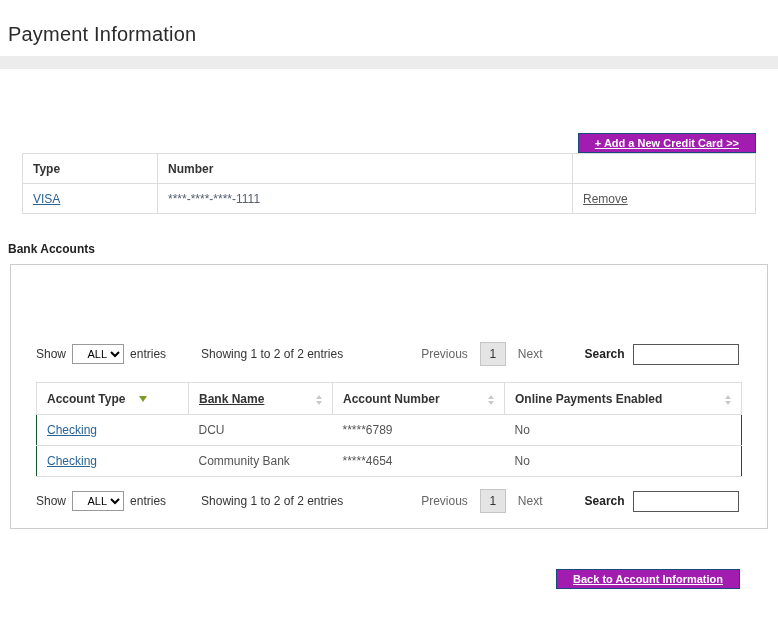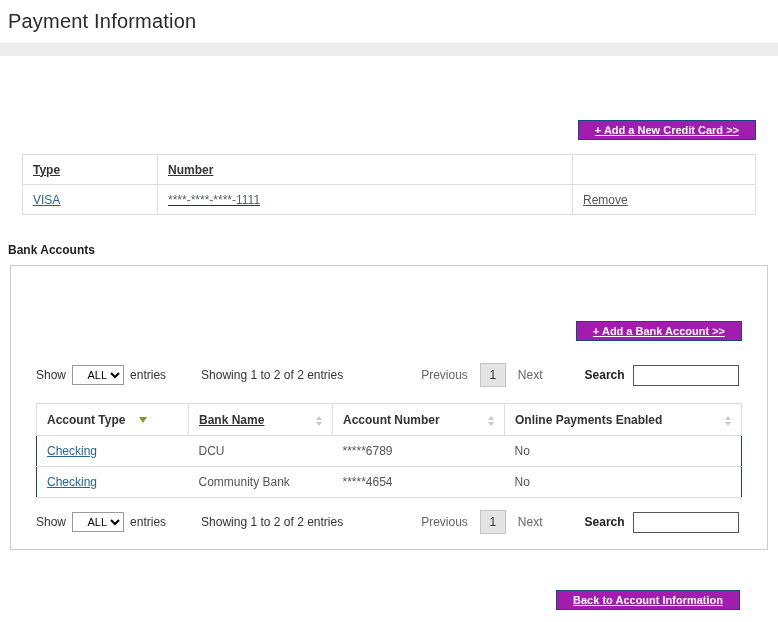--- a/index.html
+++ b/index.html
@@ -4,21 +4,21 @@
 <style>
   * { box-sizing: border-box; }
   html,body { margin:0; padding:0; background:#fff; }
   body {
     font-family: "Liberation Sans", sans-serif;
     font-size: 12px;
     color:#333;
     width:778px; height:622px;
     overflow:hidden;
   }
-  .page-header { padding:10px 8px 0 8px; }
+  .page-header { padding:23px 8px 0 8px; }
   .page-header h1 {
     margin:0 0 6px 0;
     font-size:20px; font-weight:400; color:#2b2b2b;
     letter-spacing:.2px;
   }
   .page-header p {
     margin:0; font-size:11px; font-weight:600; color:#222;
   }
   .gray-band { height:13px; background:#ececec; margin-top:10px; }
 
@@ -30,21 +30,21 @@
     background:#a21caf; color:#fff;
     border:1px solid #17497c;
     font-family:"Liberation Sans", sans-serif;
     font-size:11px; font-weight:bold;
     text-decoration:underline;
     padding:3px 16px; height:20px;
     cursor:pointer; white-space:nowrap;
   }
 
   table { border-collapse:collapse; }
-  .cc-table { width:100%; margin-top:14px; border:1px solid #ddd;text-decoration:underline; }
+  .cc-table { width:100%; border:1px solid #ddd; }
   .cc-table th, .cc-table td {
     border:1px solid #ddd;
     padding:7px 10px;
     text-align:left;
     font-size:12px;
     height:30px;
   }
   .cc-table th { font-weight:600; color:#333; }
   .cc-table .col-type { width:135px; }
   .cc-table .col-number { width:415px; }
@@ -153,23 +153,20 @@
           <td><a href="#" class="gray-link">Remove</a></td>
         </tr>
       </tbody>
     </table>
   </div>
 
   <div class="section-label">Bank Accounts</div>
 
   <div class="panel">
 
-    <div class="btn-row">
-      <button class="blue-btn">+ Add a Bank Account &gt;&gt;</button>
-    </div>
 
     <div class="controls">
       <div class="show-group">
         <span>Show</span>
         <select>
           <option>ALL</option>
         </select>
         <span>entries</span>
       </div>
       <span class="showing">Showing 1 to 2 of 2 entries</span>

